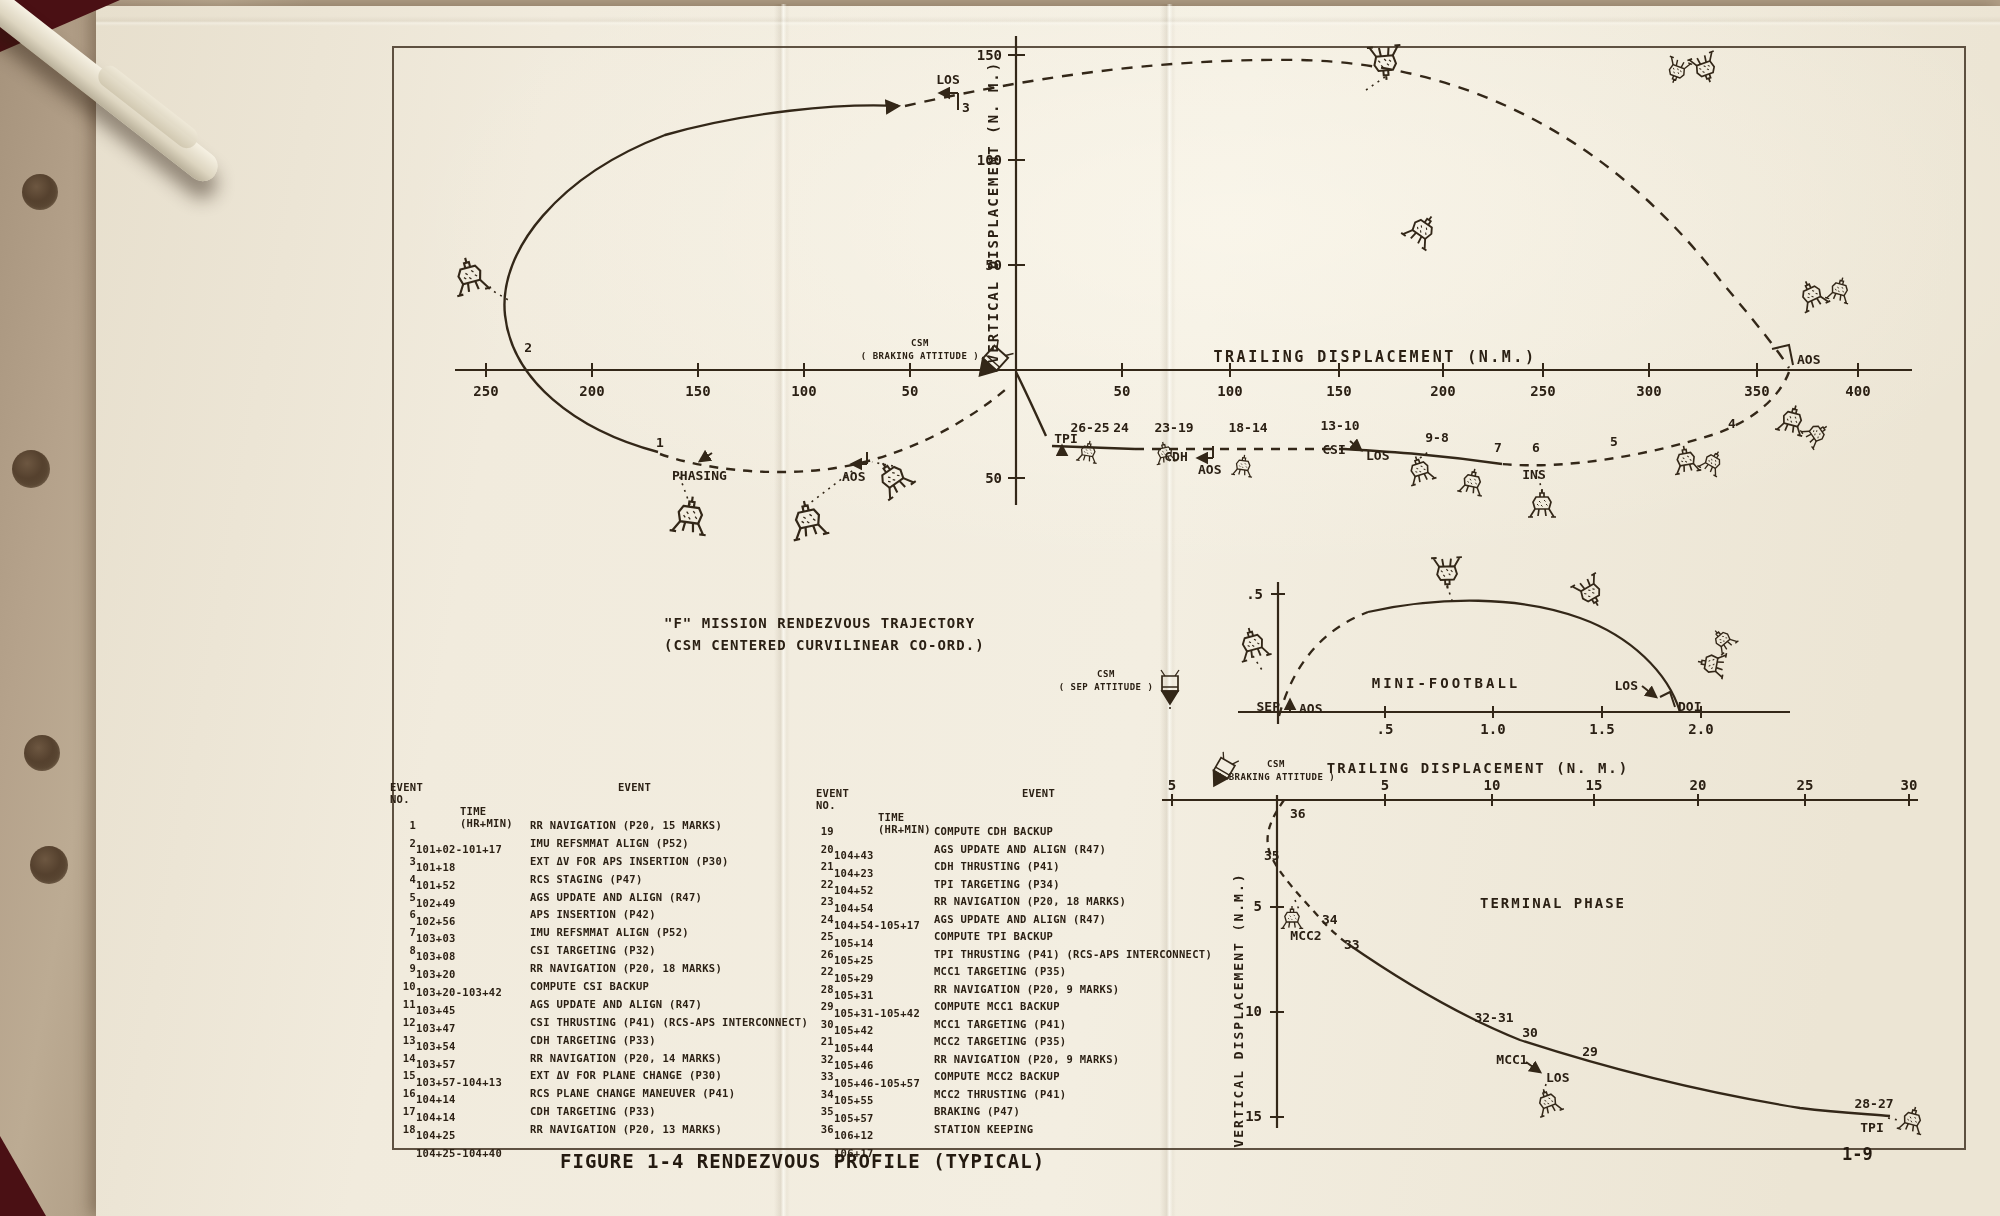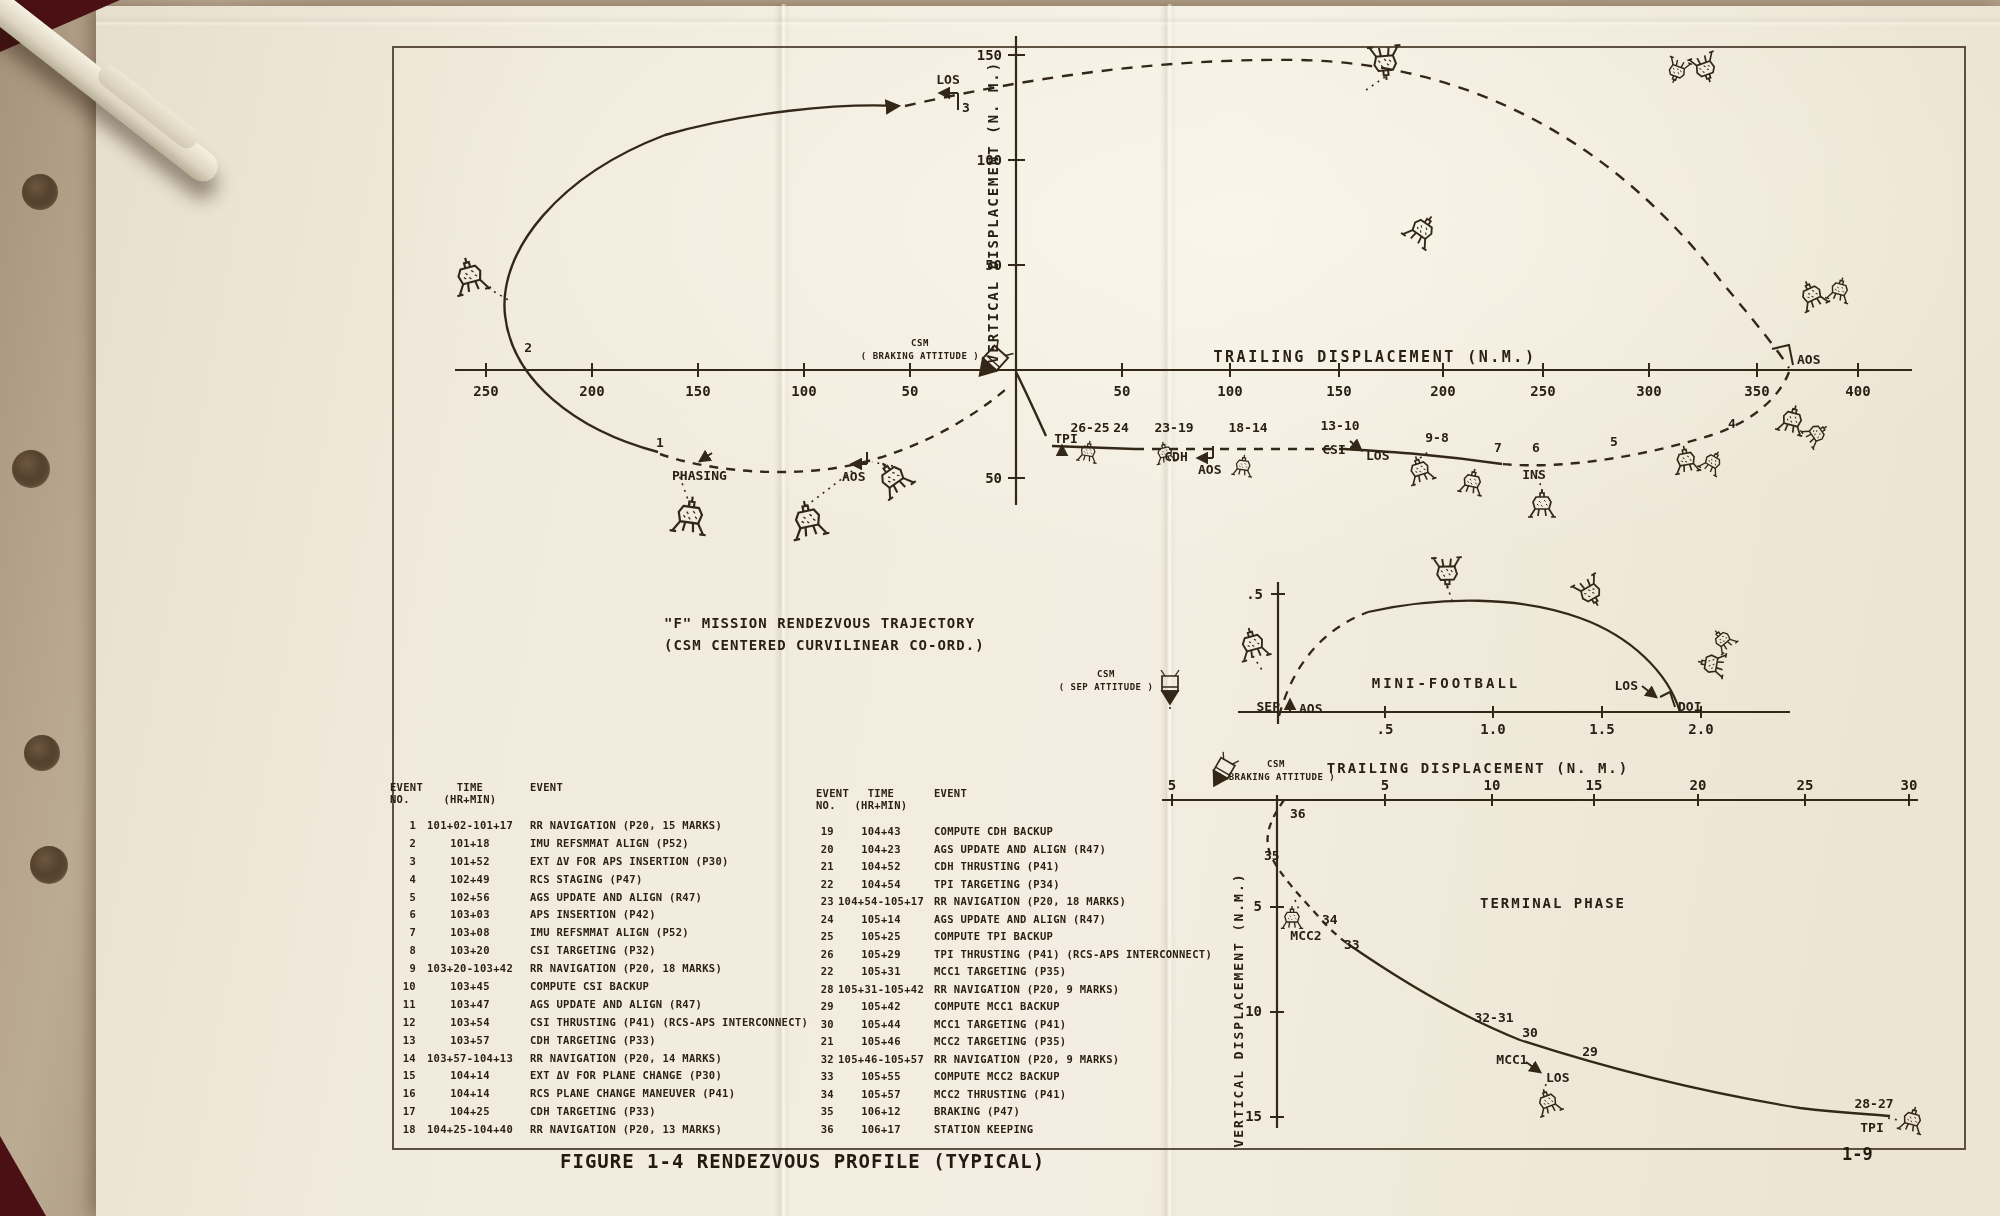--- a/index.html
+++ b/index.html
@@ -27,24 +27,24 @@
     background:linear-gradient(180deg,rgba(80,60,30,0),rgba(80,60,30,.06) 50%,rgba(255,255,250,.35) 70%,rgba(80,60,30,0));}
   .frame{position:absolute;left:392px;top:46px;width:1570px;height:1100px;
     border:2px solid rgba(58,42,26,.8);}
   .titleblock{position:absolute;left:664px;top:612px;color:#2b2014;
     font:bold 14px "DejaVu Sans Mono","Liberation Mono",monospace;letter-spacing:1px;line-height:22px;white-space:pre;}
   .caption{position:absolute;left:560px;top:1150px;width:600px;text-align:left;color:#241a10;
     font:bold 19px "DejaVu Sans Mono","Liberation Mono",monospace;letter-spacing:1px;}
   .pageno{position:absolute;left:1842px;top:1144px;color:#241a10;
     font:bold 17px "DejaVu Sans Mono","Liberation Mono",monospace;}
   .evtable{position:absolute;color:#2b2014;font:bold 10.5px "DejaVu Sans Mono","Liberation Mono",monospace;letter-spacing:.3px;white-space:nowrap;}
-  .evtable .thead{display:grid;height:36px;line-height:12px;}
+  .evtable .thead{display:grid;height:36px;line-height:12px;gap:44px;}
   .evtable .tr{display:grid;}
   .evtable .c1{text-align:right;}
-  .evtable .c2{text-align:center;}
+  .evtable .c2{text-align:left;margin-top:24px;}
   .evtable .c3{text-align:left;padding-left:6px;}
   .evtable.left .thead,.evtable.left .tr{grid-template-columns:26px 108px 1fr;}
   .evtable.right .thead,.evtable.right .tr{grid-template-columns:18px 94px 1fr;}
   .evtable.left .tr{height:17.9px;line-height:17.9px;}
   .evtable.right .tr{height:17.5px;line-height:17.5px;}
   svg text{fill:#2b2014;stroke:none;font-family:"DejaVu Sans Mono","Liberation Mono",monospace;font-weight:bold;}
   .tick{font-size:14px;}
   .ev{font-size:13px;}
   .sm{font-size:9px;letter-spacing:.5px;}
   .axlbl{font-size:14px;letter-spacing:2px;}

